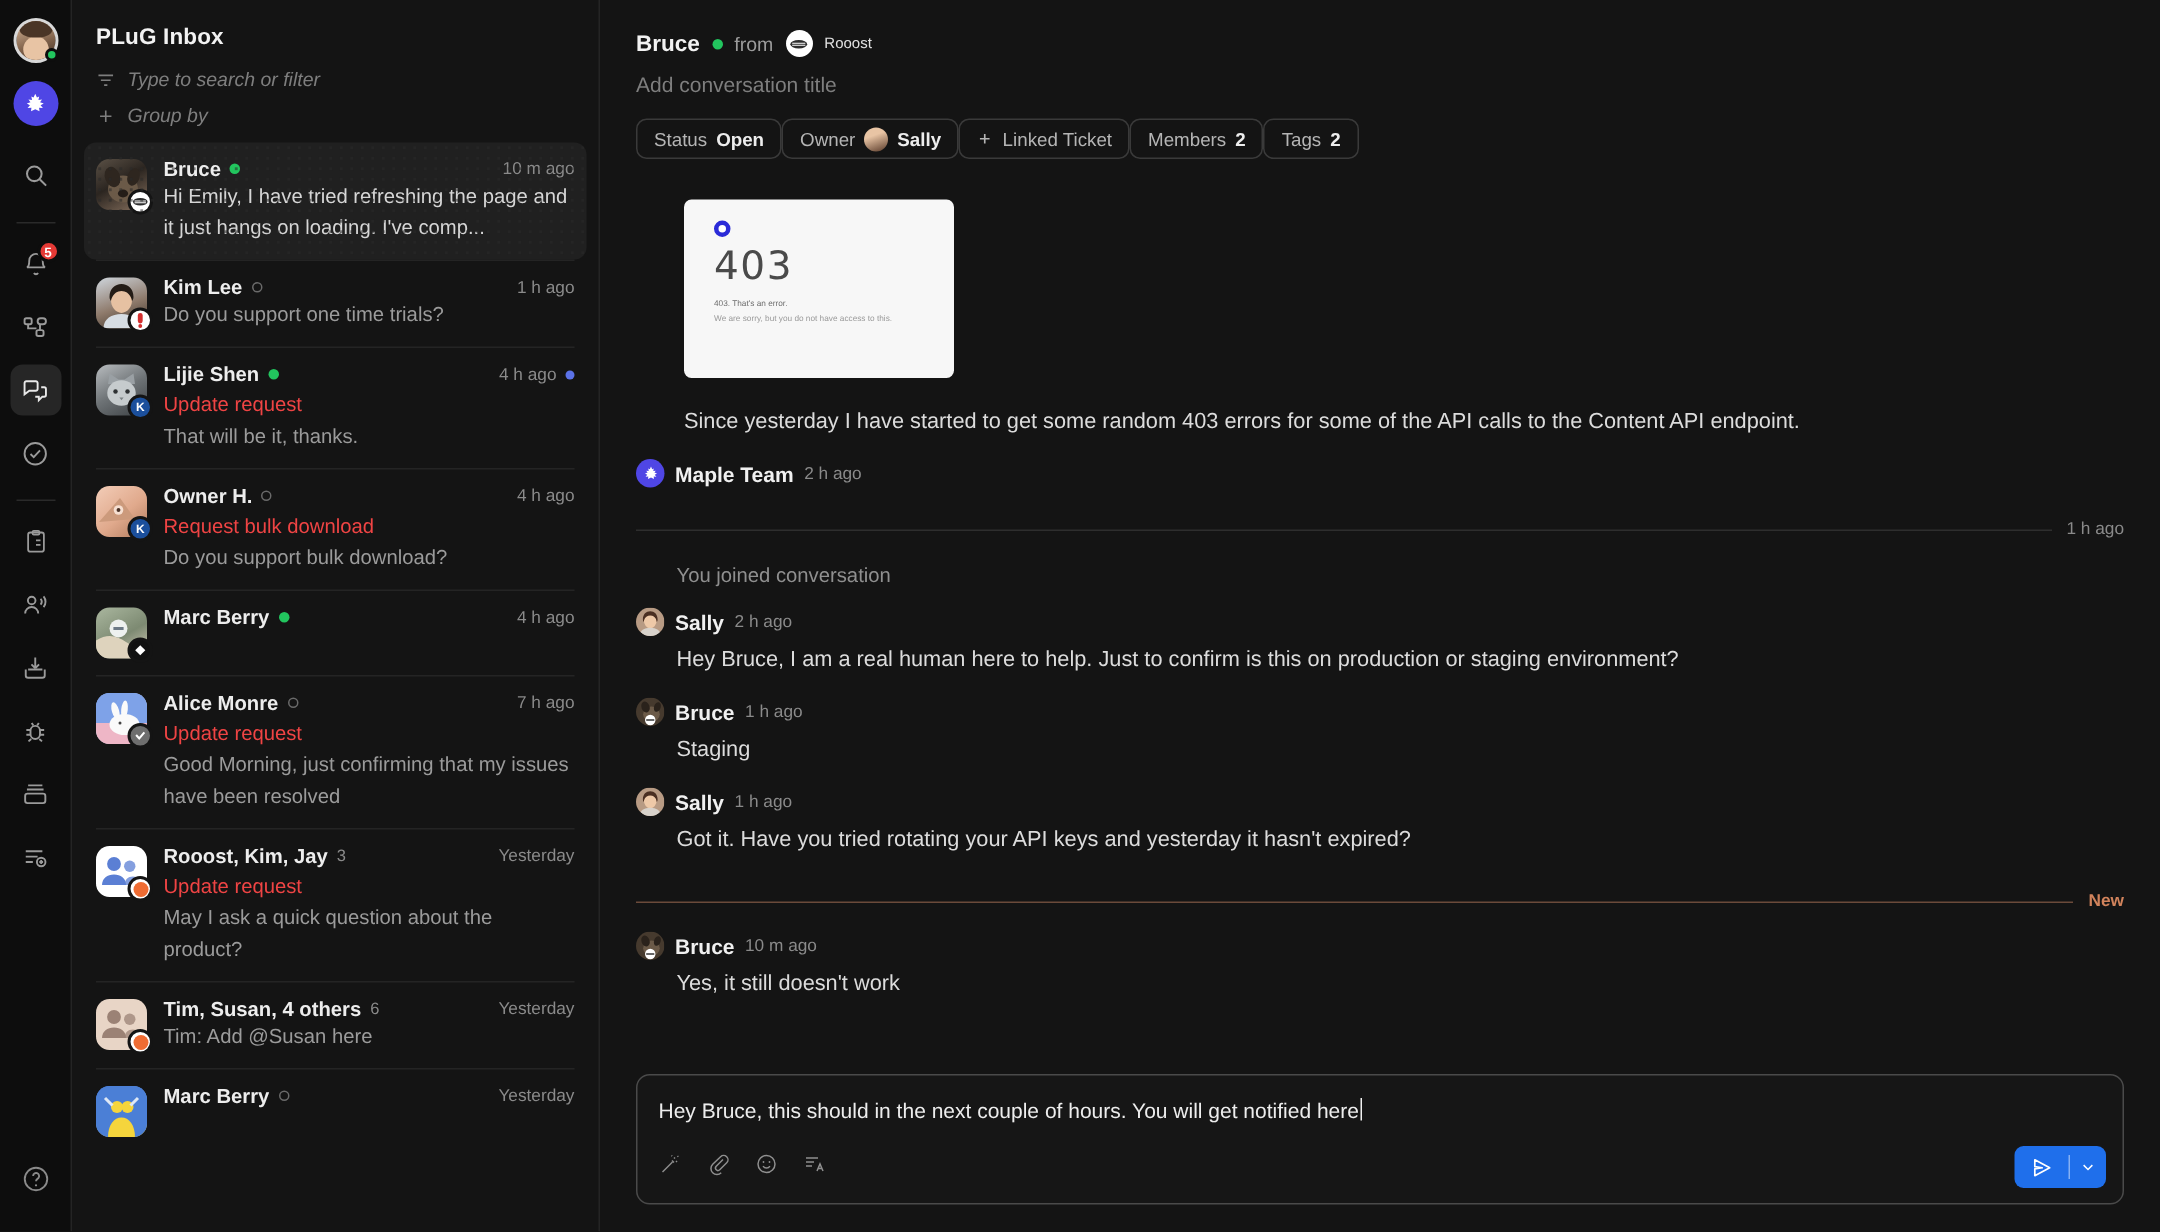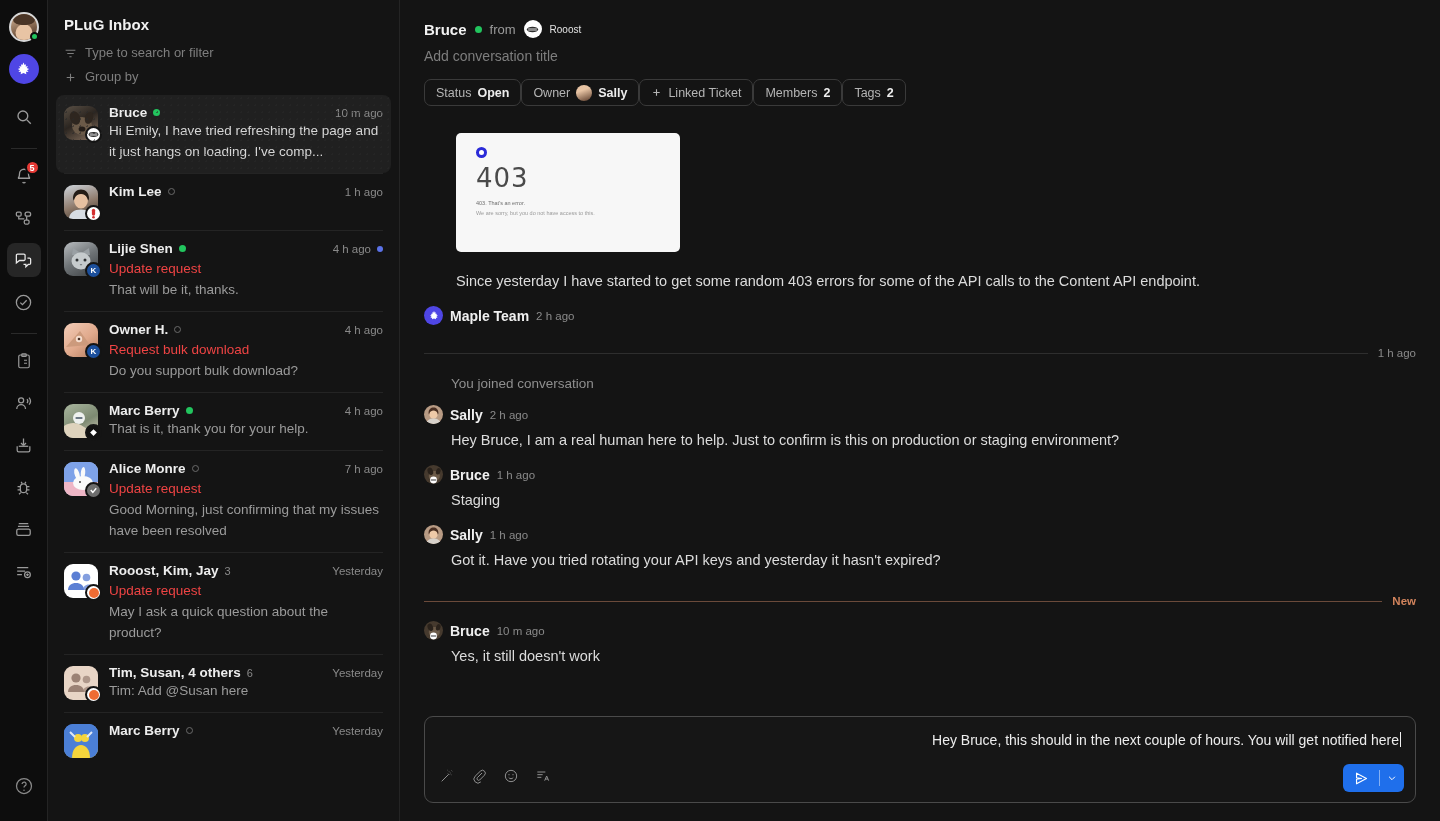--- a/index.html
+++ b/index.html
@@ -74,21 +74,21 @@
     background: #141414;
     border-right: 1px solid #242424;
     display: flex; flex-direction: column;
     overflow: hidden;
   }
   .inbox-title { font-size: 15px; font-weight: 700; color: #f2f2f2; padding: 16px 16px 8px 16px; letter-spacing: .1px;}
   .inbox-tool {
     display: flex; align-items: center; gap: 8px;
     padding: 3px 16px; color: #7e7e7e; font-size: 13px; cursor: pointer;
   }
-  .inbox-tool span.lbl { line-height: 18px; }
+  .inbox-tool span.lbl { line-height: 18px; font-style: italic; }
   .conv-list { flex: 1; overflow: hidden; padding: 6px 8px 0 8px; }
   .conv {
     display: flex; gap: 11px; padding: 10px 8px 11px 8px;
     border-radius: 8px; position: relative; cursor: pointer;
   }
   .conv.selected { background: #202020; }
   .conv.selected::after {
     content:""; position:absolute; inset:0; border-radius:8px;
     background-image: radial-gradient(#2a2a2a 1px, transparent 1px);
     background-size: 7px 7px; opacity:.55; pointer-events:none;
@@ -136,21 +136,21 @@
     border: 1px solid #3a3a3a; font-size: 12.5px; color: #b5b5b5;
     cursor: pointer; background: transparent; white-space: nowrap;
   }
   .chip b { color: #ededed; font-weight: 700; }
   .chip-av { width:16px;height:16px;border-radius:50%;overflow:hidden;
     background: linear-gradient(160deg,#e8c4a4 35%,#5a3b2a 100%); }
 
   
   .thread { flex: 1; overflow: hidden; padding: 12px 24px 0 24px; }
   .img-card {
-    width: 224px; height: 119px; background: #f7f7f7; border-radius: 5px;
+    width: 180px; height: 119px; background: #f7f7f7; border-radius: 5px;
     margin: 15px 0 0 32px; padding: 14px 0 0 20px; overflow: hidden;
   }
   .err-logo { width: 11px; height: 11px; border-radius: 50%; border: 3px solid #2b2bd8; background:#fff; }
   .err-code { font-size: 26px; color: #4a4a4a; font-weight: 400; margin-top: 7px; letter-spacing: 1px; line-height: 1;
     font-family: "DejaVu Sans", sans-serif; }
   .err-l1 { font-size: 5.5px; color: #6d6d6d; margin-top: 9px; }
   .err-l2 { font-size: 5.5px; color: #9a9a9a; margin-top: 4px; }
   .msg-text { font-size: 14.5px; color: #dcdcdc; line-height: 22px; padding-left: 32px; }
   .msg { margin-top: 14px; }
   .msg-head { display: flex; align-items: center; gap: 7px; }
@@ -163,21 +163,21 @@
   .divider-label { font-size: 11.5px; color: #8a8a8a; }
   .joined { font-size: 13.5px; color: #8f8f8f; margin-top: 17px; padding-left: 27px; }
   .newdiv-row { display: flex; align-items: center; gap: 10px; margin-top: 24px; }
   .newdiv-line { flex: 1; height: 1px; background: #6b4a3a; }
   .newdiv-label { font-size: 11.5px; color: #d1835c; font-weight: 600; }
 
   
   .composer-wrap { padding: 14px 24px 18px 24px; }
   .composer {
     border: 1px solid #4a4a4a; border-radius: 9px; background: #161616;
-    padding: 13px 14px 10px 14px; position: relative; min-height: 87px; text-align: right;
+    padding: 13px 14px 10px 14px; position: relative; min-height: 87px;
   }
   .composer-text { font-size: 14px; color: #ededed; line-height: 20px; }
   .caret { display:inline-block; width:1px; height:15px; background:#f0f0f0; vertical-align:-2px; margin-left:1px;}
   .composer-tools { display: flex; align-items: center; gap: 16px; margin-top: 18px; color: #8f8f8f; }
   .send-btn {
     position: absolute; right: 11px; bottom: 10px;
     height: 28px; border-radius: 6px; background: #1f6feb;
     display: flex; align-items: center; color: #fff; cursor: pointer;
   }
   .send-main { padding: 0 9px 0 10px; display:flex; align-items:center; }
@@ -380,20 +380,21 @@
                 <circle cx="12" cy="19" r="2.4" fill="#d32f2f"></circle>
               </svg>
             </span>
           </div>
           <div class="conv-body">
             <div class="conv-top">
               <span class="conv-name">Kim Lee</span>
               <span class="dot-off"></span>
               <span class="conv-time">1 h ago</span>
             </div>
+            <div class="conv-snip">Do you support one time trials?</div>
           </div>
         </div>
         <div class="conv-sep"></div>
         <div class="conv">
           <div class="av-wrap">
             <span class="av" style="background:linear-gradient(150deg,#b9bdc0 0%,#6e7376 50%,#3b3f42 100%);">
               <svg width="34" height="34" viewBox="0 0 34 34">
                 <path d="M8 13l1-7 6 4h4l6-4 1 7z" fill="#9aa0a4"></path>
                 <ellipse cx="17" cy="19" rx="9.5" ry="8.5" fill="#c6cbcd"></ellipse>
                 <circle cx="13" cy="18" r="1.5" fill="#2e3133"></circle>
@@ -450,21 +451,20 @@
                 <path d="M12 3l9 9-9 9-9-9z" fill="#fff"></path>
               </svg>
             </span>
           </div>
           <div class="conv-body">
             <div class="conv-top">
               <span class="conv-name">Marc Berry</span>
               <span class="dot-on"></span>
               <span class="conv-time">4 h ago</span>
             </div>
-            <div class="conv-snip">That is it, thank you for your help.</div>
           </div>
         </div>
         <div class="conv-sep"></div>
         <div class="conv">
           <div class="av-wrap">
             <span class="av" style="background:linear-gradient(150deg,#7ea2e8 0%,#b9cdf2 45%,#eab9c9 100%);">
               <svg width="34" height="34" viewBox="0 0 34 34">
                 <rect width="34" height="20" fill="#7ea2e8"></rect>
                 <rect y="20" width="34" height="14" fill="#eeb6c6"></rect>
                 <ellipse cx="19" cy="21" rx="10" ry="7" fill="#fafafa"></ellipse>

